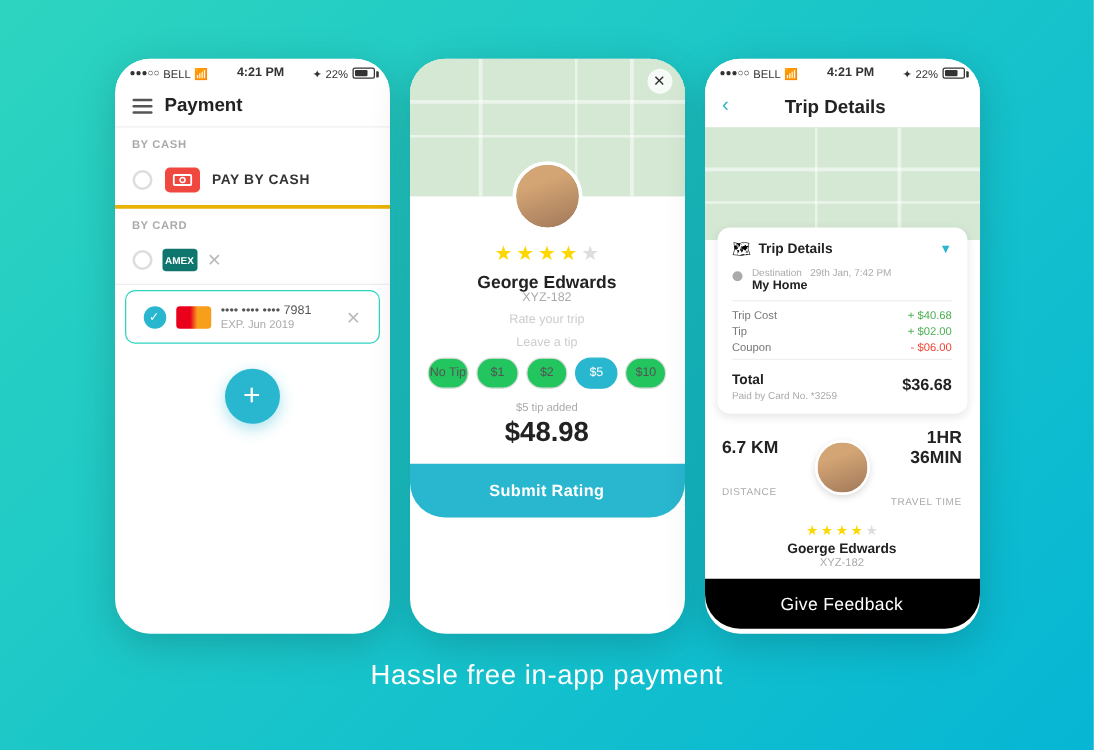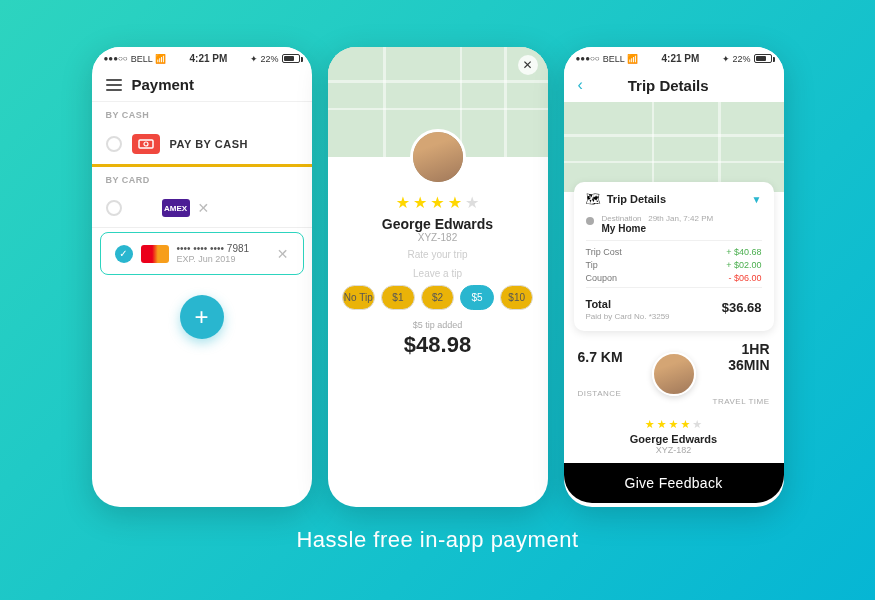--- a/index.html
+++ b/index.html
@@ -94,21 +94,21 @@
       padding: 10px 14px;
       border-bottom: 1px solid #eee;
       position: relative;
     }
     .card-option.selected { border: 1.5px solid #2dd4bf; border-radius: 8px; margin: 4px 8px; }
     .card-icon {
       width: 28px; height: 18px; border-radius: 3px;
       display: flex; align-items: center; justify-content: center;
       font-size: 8px; font-weight: 700;
     }
-    .card-icon.amex { background: #4c1d95; color: #fff; margin-left: 32px; }
+    .card-icon.amex { background: #0f766e; color: #fff; }
     .card-icon.mc {
       background: linear-gradient(90deg, #eb001b 40%, #f79e1b 60%);
       border-radius: 3px;
       position: relative;
       width: 28px; height: 18px;
     }
     .card-info { flex: 1; }
     .card-number { font-size: 10px; color: #555; }
     .card-exp { font-size: 9px; color: #aaa; }
     .card-delete { color: #bbb; font-size: 14px; cursor: pointer; }
@@ -166,21 +166,21 @@
     .star.empty { color: #ddd; }
     .driver-name { text-align: center; font-size: 14px; font-weight: 700; color: #222; }
     .driver-id { text-align: center; font-size: 10px; color: #aaa; margin-bottom: 6px; }
     .rate-label { text-align: center; font-size: 10px; color: #ccc; margin-bottom: 6px; }
     .tip-label-p2 { text-align: center; font-size: 10px; color: #ccc; margin: 8px 0 6px; }
     .tip-buttons {
       display: flex; justify-content: center; gap: 6px; margin-bottom: 10px; padding: 0 14px;
     }
     .tip-btn {
       flex: 1; padding: 6px 0; border-radius: 20px;
-      border: 1.5px solid #ddd; background: #eab308;
+      border: 1.5px solid #ddd; background: #22c55e;
       font-size: 10px; color: #555; cursor: pointer; text-align: center;
     }
     .tip-btn.active {
       background: #29b6cf; border-color: #29b6cf; color: #fff;
     }
     .tip-added { text-align: center; font-size: 9px; color: #aaa; margin-bottom: 2px; }
     .total-amount { text-align: center; font-size: 22px; font-weight: 700; color: #222; margin-bottom: 12px; }
     .submit-btn {
       width: 100%; background: #29b6cf; color: #fff;
       border: none; padding: 14px; font-size: 13px; font-weight: 600;
@@ -385,20 +385,21 @@
       <div class="tip-btn">No Tip</div>
       <div class="tip-btn">$1</div>
       <div class="tip-btn">$2</div>
       <div class="tip-btn active">$5</div>
       <div class="tip-btn">$10</div>
     </div>
 
     <div class="tip-added">$5 tip added</div>
     <div class="total-amount">$48.98</div>
 
+    <button class="submit-btn">Submit Rating</button>
   </div>
 
   <div class="phone phone3">
     
     <div class="status-bar">
       <div class="left">
         <span style="font-size:8px;">●●●○○</span>
         <span>BELL</span>
         <span>📶</span>
       </div>

